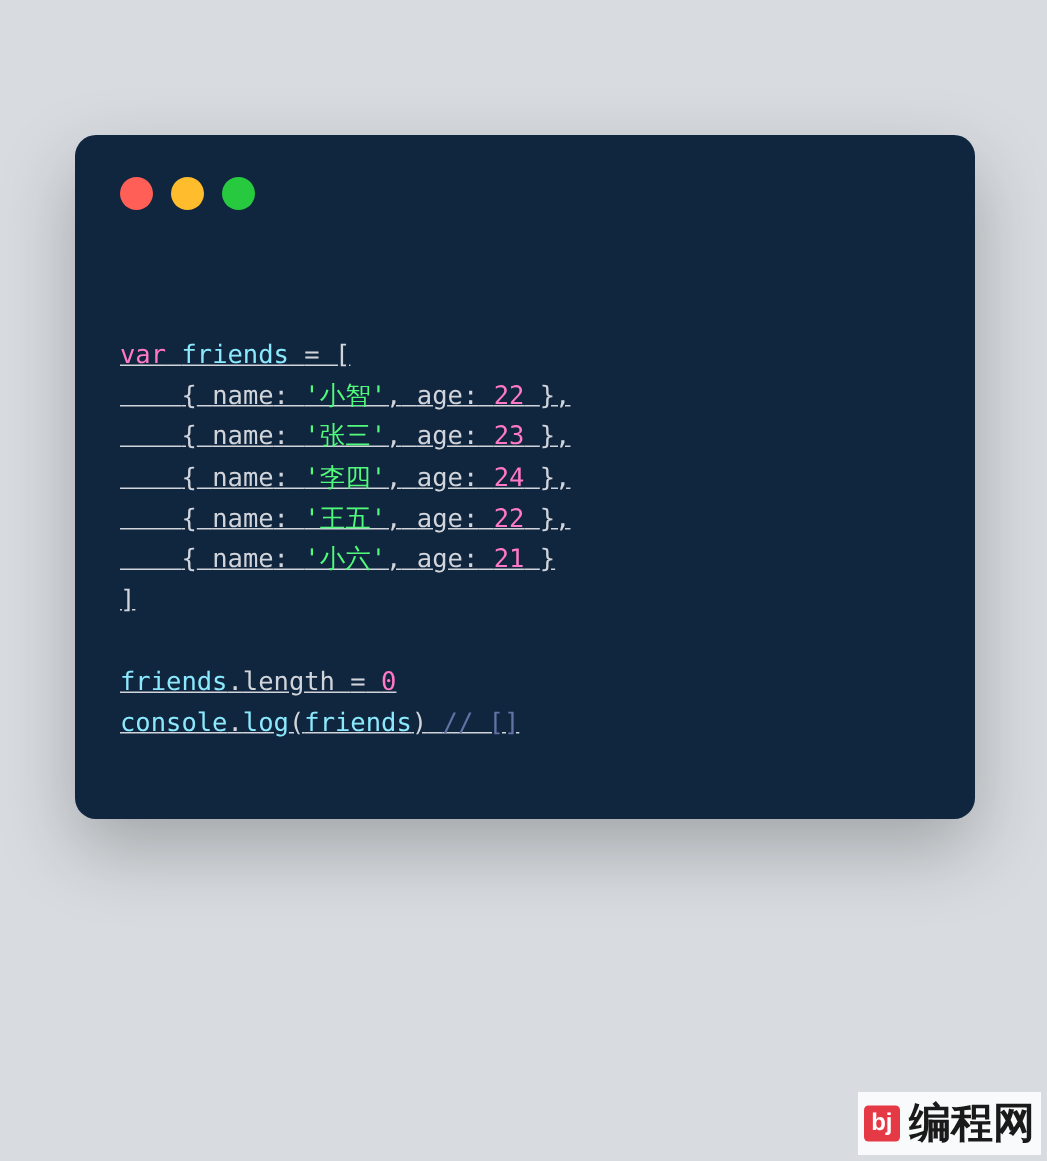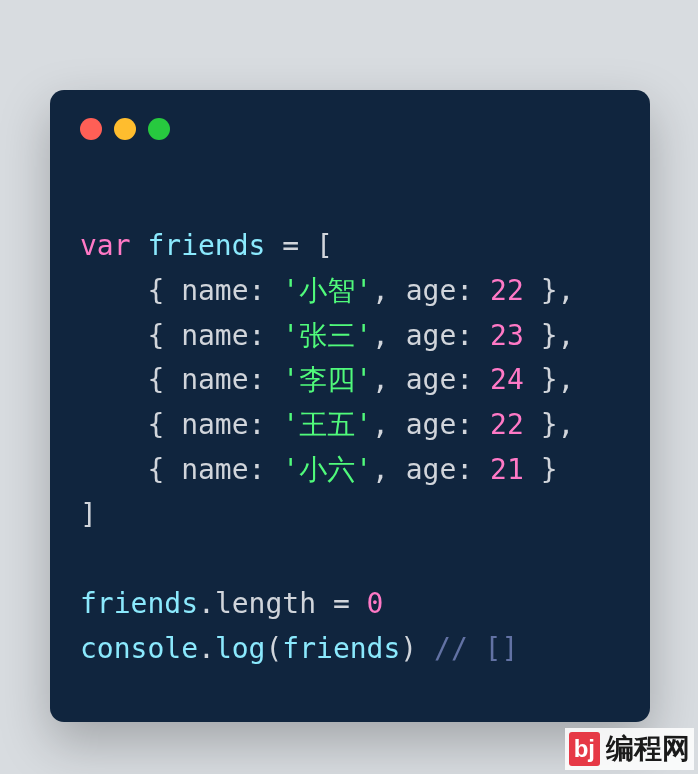--- a/index.html
+++ b/index.html
@@ -30,24 +30,25 @@
   .dot {
     width: 22px;
     height: 22px;
     border-radius: 50%;
   }
   .dot.red { background: #ff5f56; }
   .dot.yellow { background: #ffbd2e; }
   .dot.green { background: #27c93f; }
   .code {
     padding: 84px 0 0 30px;
-    font-size: 28px;
+    font-size: 17px;
     line-height: 1.6;
     white-space: pre;
     color: #d1d5db;
+    text-decoration: underline;
   }
   .kw { color: #ff79c6; }
   .ident { color: #8be9fd; }
   .prop { color: #d1d5db; }
   .str { color: #50fa7b; }
   .num { color: #ff79c6; }
   .punct { color: #d1d5db; }
   .cmt { color: #6272a4; }
   .fn { color: #8be9fd; }
   .watermark {
@@ -58,21 +59,21 @@
     align-items: center;
     gap: 6px;
     background: rgba(255,255,255,0.85);
     padding: 2px 4px;
   }
   .wm-badge {
     background: #e63946;
     color: #fff;
     font-family: sans-serif;
     font-weight: bold;
-    font-size: 24px;
+    font-size: 16px;
     padding: 3px 5px;
     border-radius: 3px;
     display: flex;
     align-items: center;
   }
   .wm-text {
     font-family: "Microsoft YaHei", sans-serif;
     font-size: 28px;
     font-weight: bold;
     color: #1a1a1a;

